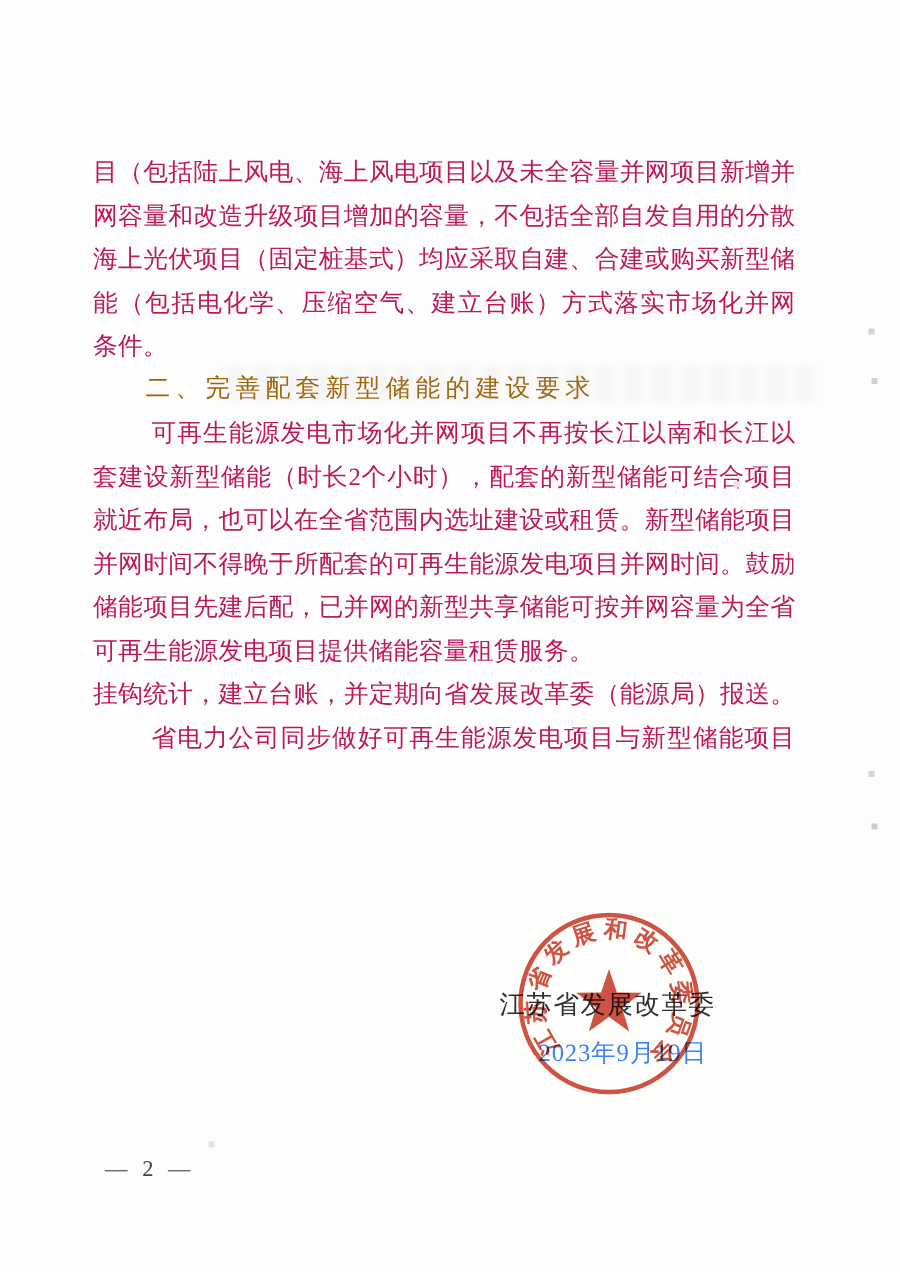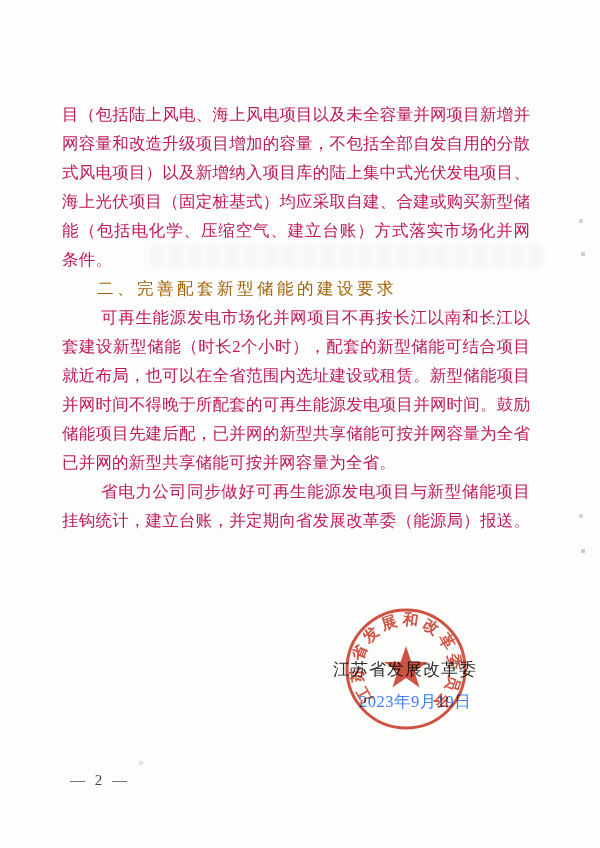--- a/index.html
+++ b/index.html
@@ -121,33 +121,32 @@
   }
 </style>
 </head>
 <body>
 
 <div class="paper">
 
   <div class="body-text">
       <div class="line j">目（包括陆上风电、海上风电项目以及未全容量并网项目新增并</div>
       <div class="line j">网容量和改造升级项目增加的容量，不包括全部自发自用的分散</div>
-      <div class="line j">式风电项目）以及新增纳入项目库的陆上集中式光伏发电项目、</div>
       <div class="line j">海上光伏项目（固定桩基式）均应采取自建、合建或购买新型储</div>
       <div class="line j">能（包括电化学、压缩空气、建立台账）方式落实市场化并网</div>
       <div class="line">条件。</div>
       <div class="line b">二、完善配套新型储能的建设要求</div>
       <div class="line j ind">可再生能源发电市场化并网项目不再按长江以南和长江以</div>
       <div class="line j">套建设新型储能（时长2个小时），配套的新型储能可结合项目</div>
       <div class="line j">就近布局，也可以在全省范围内选址建设或租赁。新型储能项目</div>
       <div class="line j">并网时间不得晚于所配套的可再生能源发电项目并网时间。鼓励</div>
       <div class="line j">储能项目先建后配，已并网的新型共享储能可按并网容量为全省</div>
-      <div class="line">已并网的新型共享储能可按并网容量为全省。</div>
+      <div class="line">可再生能源发电项目提供储能容量租赁服务。</div>
+      <div class="line j">挂钩统计，建立台账，并定期向省发展改革委（能源局）报送。</div>
       <div class="line j ind">省电力公司同步做好可再生能源发电项目与新型储能项目</div>
-      <div class="line j">挂钩统计，建立台账，并定期向省发展改革委（能源局）报送。</div>
     </div>
 
   <div class="bleed"></div>
 
   <div class="sig-issuer">江苏省发展改革委</div>
   <div class="sig-date">2023年9月19日</div>
 
   <div class="seal">
     <svg width="124" height="124" viewBox="0 0 124 124" xmlns="http://www.w3.org/2000/svg">
       <circle cx="62" cy="62" r="59" fill="none" stroke="#cc4434" stroke-width="3"></circle>

